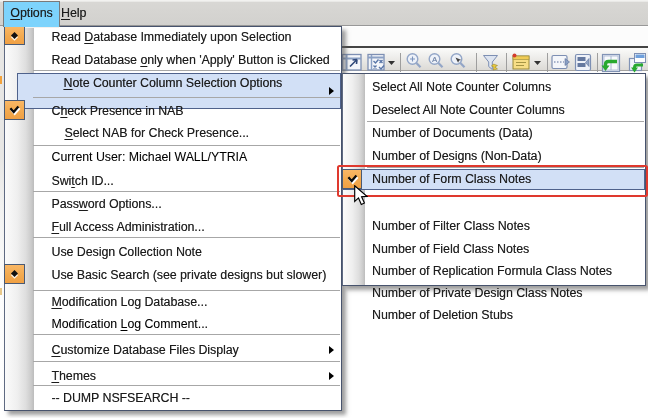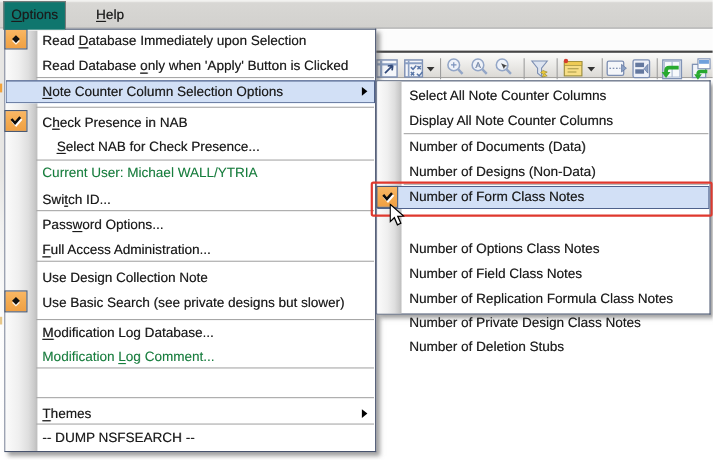--- a/index.html
+++ b/index.html
@@ -3,24 +3,24 @@
 <meta charset="utf-8">
 <style>
   html,body{margin:0;padding:0;}
   body{width:648px;height:418px;overflow:hidden;position:relative;background:#ffffff;
        font-family:"Liberation Sans",sans-serif;font-size:12.3px;color:#1b1b1b;text-shadow:0.25px 0 0 rgba(27,27,27,.55);}
   .abs{position:absolute;}
 
   
   #menubar{left:0;top:0;width:648px;height:26px;background:linear-gradient(#f2f2f0 0%,#f2f2f0 4%,#d8d7d4 10%,#d2d1ce 100%);
            border-bottom:1px solid #989898;box-sizing:border-box;}
-  #optbtn{left:3px;top:1px;width:57px;height:25.5px;background:#0f766e;
+  #optbtn{left:3px;top:1px;width:57px;height:25.5px;background:#7dd3fc;
           border:1px solid #7a7a7a;border-bottom:none;box-sizing:border-box;
           text-align:center;line-height:23px;z-index:5;}
-  #helpbtn{left:61px;top:1px;width:36px;height:24px;text-align:center;line-height:24px;padding-left:21px;}
+  #helpbtn{left:61px;top:1px;width:36px;height:24px;line-height:24px;}
 
   
   #whiteband{left:342px;top:27px;width:306px;height:19px;background:#fcfcfc;}
   #toolbar{left:338px;top:46px;width:310px;height:25px;background:linear-gradient(#fbfbfa,#dcdad6);
            border-top:2px solid #454545;border-bottom:1px solid #a5a3a0;box-sizing:border-box;}
 
   
   #leftsliver{left:0;top:26px;width:4.5px;height:385px;background:linear-gradient(#e8e7e5 0px,#e8e7e5 130px,#f2f2f1 180px,#fdfdfd 260px,#ffffff 100%);}
 
   
@@ -28,27 +28,27 @@
          box-shadow:3.5px 3.5px 4px rgba(95,95,95,.6);}
   #mainmenu{left:3.5px;top:26px;width:338px;height:384.5px;}
   #submenu{left:341.5px;top:72.5px;width:304px;height:213px;}
 
   .gut{position:absolute;top:0;bottom:0;left:0;
        background:linear-gradient(90deg,#fbfbfb 0%,#efefef 42%,#dedede 72%,#cbcbcb 90%,#bcbcbc 100%);}
   #mainmenu .gut{width:29px;}
   #submenu .gut{width:22px;}
 
   .mi{position:absolute;left:0;right:0;height:22px;line-height:22px;white-space:pre;}
-  #mainmenu .mi{padding-left:34px;}
+  #mainmenu .mi{padding-left:47px;}
   #submenu .mi{padding-left:29.5px;}
   .sep{position:absolute;height:1px;background:#a7a7a7;right:0.5px;}
   #mainmenu .sep{left:28.5px;}
   #submenu .sep{left:24px;}
   .hl{background:#d2e0f6;box-shadow:inset 0 0 0 1px #4f628c;}
-  .dis{color:#15803d;text-shadow:0.25px 0 0 rgba(159,159,159,.5);}
+  .dis{color:#000000;text-shadow:0.25px 0 0 rgba(159,159,159,.5);}
   .arrow:after{content:"";position:absolute;right:7px;top:50%;margin-top:-4px;
       border-left:5px solid #000;border-top:4px solid transparent;border-bottom:4px solid transparent;}
 
   
   .obox{position:absolute;left:-0.5px;top:50%;width:20.5px;height:20.5px;margin-top:-11px;
         background:linear-gradient(#f9b765,#f3aa4f 55%,#f0a044);
         border:1.5px solid #4a5a74;box-sizing:border-box;}
   .diamond:after{content:"";position:absolute;left:50%;top:50%;width:5px;height:5px;
         margin:-2.5px 0 0 -2.5px;background:#111;transform:rotate(45deg);
         box-shadow:1.2px 1.2px 0 #fdf6ea;}
@@ -140,60 +140,61 @@
 <div class="abs" style="left:0;top:288px;width:2px;height:7px;background:#e8c88a;"></div>
 
 <div class="abs" id="optbtn"><u>O</u>ptions</div>
 
 <div class="abs popup" id="mainmenu">
   <div class="gut"></div>
   <div style="position:absolute;left:20.5px;top:-1.5px;width:34px;height:2.5px;background:#f2f1ef;"></div>
   <div style="position:absolute;inset:0;">
     <div class="mi" style="top:-0.9px;"><span class="obox diamond" style="height:19.5px;margin-top:-11.6px;"></span>Read <u>D</u>atabase Immediately upon Selection</div>
     <div class="mi" style="top:22.2px;">Read Database <u>o</u>nly when 'Apply' Button is Clicked</div>
-    <div class="mi hl arrow" style="top:45.5px;height:21px;line-height:21.5px;"><u>N</u>ote Counter Column Selection Options</div>
+    <div class="mi hl arrow" style="top:45.5px;height:36px;line-height:21.5px;margin-left:12px;"><u>N</u>ote Counter Column Selection Options</div>
     <div class="mi" style="top:72.5px;"><span class="obox ck"><svg width="18" height="18" viewBox="0 0 18 18" style="position:absolute;left:0;top:0">
             <path d="M5.4 7.2 L8.7 10.9 L13.4 5.5" fill="none" stroke="#fff" stroke-width="2.7" transform="translate(1,1.5)"></path>
             <path d="M5.4 7.2 L8.7 10.9 L13.4 5.5" fill="none" stroke="#0c0c0c" stroke-width="2.3"></path>
           </svg></span>C<u>h</u>eck Presence in NAB</div>
     <div class="mi" style="top:95.0px;margin-left:13px;"><u>S</u>elect NAB for Check Presence...</div>
     <div class="mi dis" style="top:119.2px;">Current User: Michael WALL/YTRIA</div>
     <div class="mi" style="top:143.1px;">Swi<u>t</u>ch ID...</div>
     <div class="mi" style="top:166.1px;">Pass<u>w</u>ord Options...</div>
     <div class="mi" style="top:189.2px;"><u>F</u>ull Access Administration...</div>
     <div class="mi" style="top:214.1px;">Use Design Collection Note</div>
     <div class="mi" style="top:236.7px;"><span class="obox diamond"></span>Use Basic Search (see private designs but slower)</div>
     <div class="mi dis" style="top:285.7px;">Modification <u>L</u>og Comment...</div>
     <div class="mi" style="top:263.5px;"><u>M</u>odification Log Database...</div>
+    <div class="mi arrow" style="top:312.3px;"><u>C</u>ustomize Database Files Display</div>
     <div class="mi arrow" style="top:337.6px;"><u>T</u>hemes</div>
     <div class="mi" style="top:360.4px;">-- DUMP NSFSEARCH --</div>
     <div class="sep" style="top:43.2px"></div>
     <div class="sep" style="top:70.3px"></div>
     <div class="sep" style="top:117.6px"></div>
     <div class="sep" style="top:164.1px"></div>
     <div class="sep" style="top:210.0px"></div>
     <div class="sep" style="top:262.6px"></div>
     <div class="sep" style="top:306.5px"></div>
     <div class="sep" style="top:333.7px"></div>
     <div class="sep" style="top:358.4px"></div>
   </div>
 </div>
 
 <div class="abs popup" id="submenu">
   <div class="gut"></div>
   <div style="position:absolute;inset:0;">
     <div class="mi" style="top:2.3px;">Select All Note Counter Columns</div>
-    <div class="mi" style="top:25.2px;">Display All Note Counter Columns</div>
+    <div class="mi" style="top:25.2px;">Deselect All Note Counter Columns</div>
     <div class="mi" style="top:48.2px;">Number of Documents (Data)</div>
     <div class="mi" style="top:71.2px;">Number of Designs (Non-Data)</div>
     <div class="mi hl" style="top:95.3px;height:21px;line-height:21px;"><span class="obox ck" style="left:-1px;margin-top:-10.5px;"><svg width="18" height="18" viewBox="0 0 18 18" style="position:absolute;left:0;top:0">
             <path d="M5.4 7.2 L8.7 10.9 L13.4 5.5" fill="none" stroke="#fff" stroke-width="2.7" transform="translate(1,1.5)"></path>
             <path d="M5.4 7.2 L8.7 10.9 L13.4 5.5" fill="none" stroke="#0c0c0c" stroke-width="2.3"></path>
           </svg></span>Number of Form Class Notes</div>
-    <div class="mi" style="top:141.9px;">Number of Options Class Notes</div>
+    <div class="mi" style="top:141.9px;">Number of Filter Class Notes</div>
     <div class="mi" style="top:164.2px;">Number of Field Class Notes</div>
     <div class="mi" style="top:186.4px;">Number of Replication Formula Class Notes</div>
     <div class="mi" style="top:208.6px;">Number of Private Design Class Notes</div>
     <div class="mi" style="top:230.5px;">Number of Deletion Stubs</div>
     <div class="sep" style="top:47.0px"></div>
     <div class="sep" style="top:93.3px"></div>
   </div>
 </div>
 
 <div class="abs" style="left:337px;top:165px;width:306.5px;height:27.5px;

